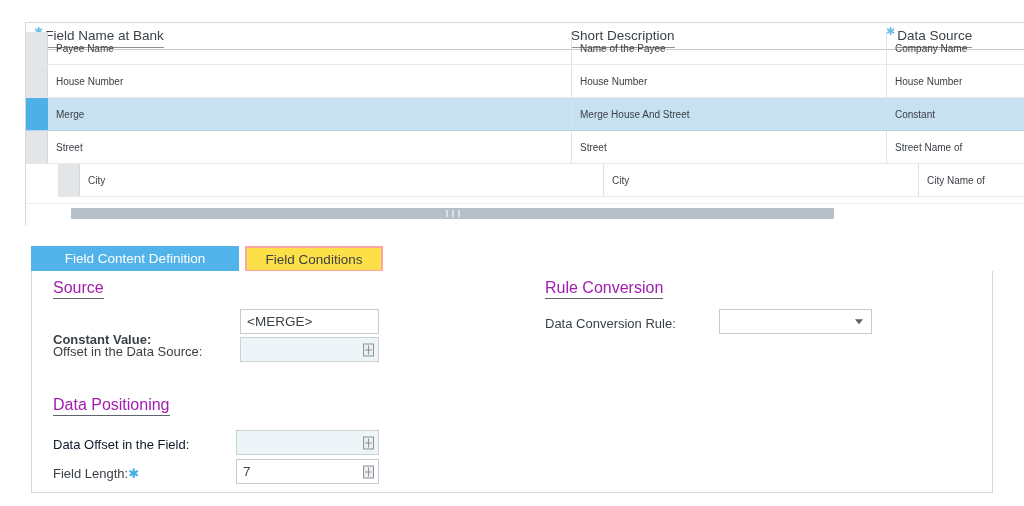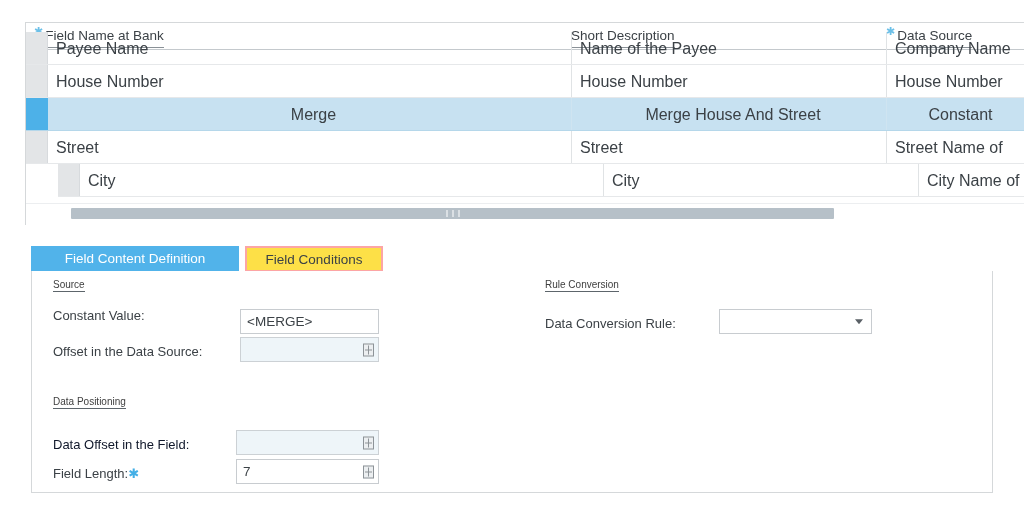--- a/index.html
+++ b/index.html
@@ -83,21 +83,21 @@
     background: #e3e5e7;
     border-right: 1px solid #d7dadd;
     box-sizing: border-box;
   }
   .grow.sel .handle { background: #4db1e8; border-right: 1px solid #4db1e8; }
   .gcell {
     position: absolute;
     top: 0;
     height: 100%;
     line-height: 33px;
-    font-size: 16px;
+    font-size: 10px;
     color: #3b4146;
     white-space: nowrap;
     overflow: hidden;
     box-sizing: border-box;
     padding-left: 8px;
   }
   .gcell.c2, .gcell.c3 { border-left: 1px solid #e0e3e5; }
   .grow.sel .gcell.c2, .grow.sel .gcell.c3 { border-left: 1px solid #cfe4f1; }
 
   
@@ -181,22 +181,22 @@
     width: 962px;
     height: 222px;
     border: 1px solid #d5d8da;
     border-top: none;
     background: #ffffff;
     box-sizing: border-box;
   }
 
   .section-title {
     position: absolute;
-    font-size: 10px;
-    color: #404040;
+    font-size: 16px;
+    color: #a21caf;
     white-space: nowrap;
   }
   .section-title span {
     display: inline-block;
     border-bottom: 1.5px solid #5d656b;
     padding-bottom: 1px;
   }
 
   .fld-label {
     position: absolute;
@@ -284,21 +284,21 @@
         <div class="gcell c3" style="left:860px; width:140px;">Company Name</div>
       </div>
 
       <div class="grow" style="top:15px;">
         <div class="handle"></div>
         <div class="gcell c1" style="left:22px; width:523px;">House Number</div>
         <div class="gcell c2" style="left:545px; width:315px;">House Number</div>
         <div class="gcell c3" style="left:860px; width:140px;">House Number</div>
       </div>
 
-      <div class="grow sel" style="top:48px;text-align:center;">
+      <div class="grow sel" style="top:48px;">
         <div class="handle"></div>
         <div class="gcell c1" style="left:22px; width:523px;">Merge</div>
         <div class="gcell c2" style="left:545px; width:315px;">Merge House And Street</div>
         <div class="gcell c3" style="left:860px; width:140px;">Constant</div>
       </div>
 
       <div class="grow" style="top:81px;">
         <div class="handle"></div>
         <div class="gcell c1" style="left:22px; width:523px;">Street</div>
         <div class="gcell c2" style="left:545px; width:315px;">Street</div>
@@ -333,21 +333,21 @@
       <span>Field Conditions</span>
     </div>
   </div>
 
   <div class="form-panel">
 
     <div class="section-title" style="left:21px; top:8px;">
       <span>Source</span>
     </div>
 
-    <div class="fld-label" style="left:21px; top:36px;">Constant Value:</div>
+    <div class="fld-label" style="left:21px; top:60px;font-weight:bold;">Constant Value:</div>
     <div class="inp" style="left:208px; top:38px; width:139px; height:25px; line-height:23px;">
       <span class="val">&lt;MERGE&gt;</span>
     </div>
 
     <div class="fld-label" style="left:21px; top:72px;">Offset in the Data Source:</div>
     <div class="inp disabled" style="left:208px; top:66px; width:139px; height:25px; line-height:23px;">
       <span class="val"></span>
       <span class="f4">
           <i class="h"></i>
           <i class="v"></i>

